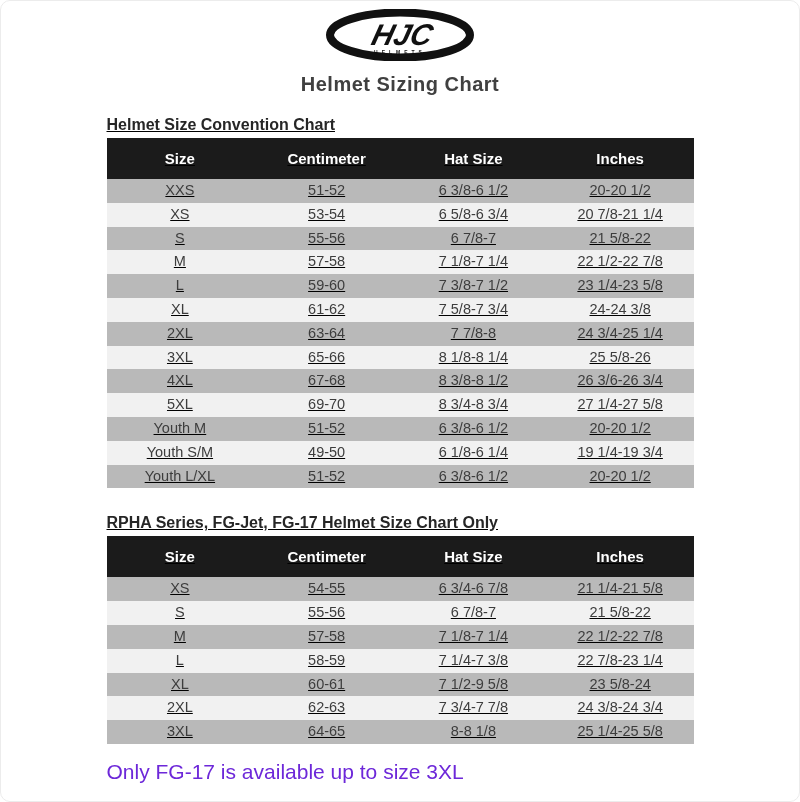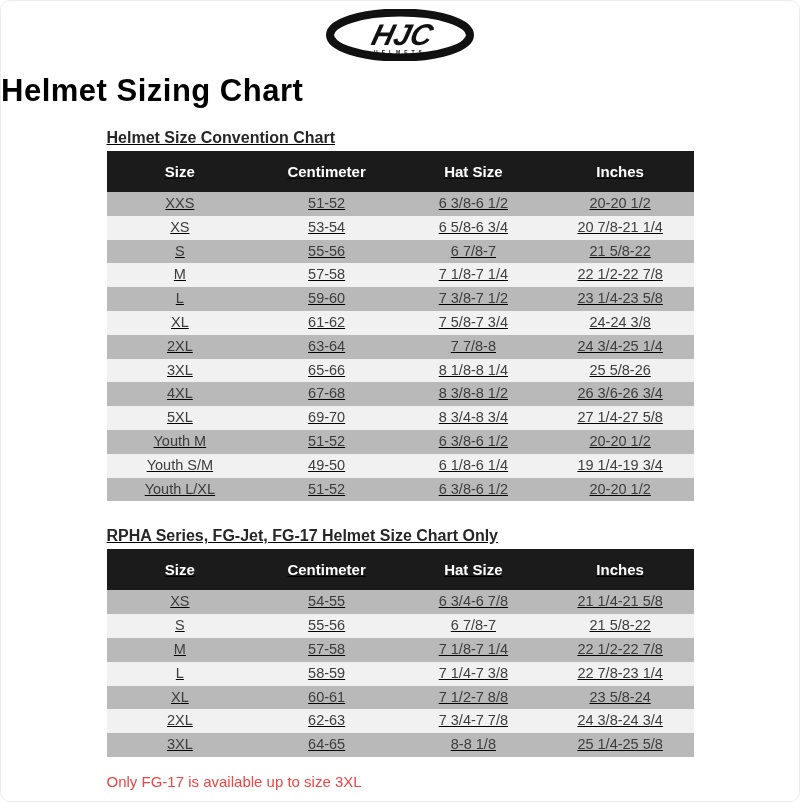--- a/index.html
+++ b/index.html
@@ -20,24 +20,24 @@
   }
   
   .logo-wrap {
     text-align: center;
     padding-top: 8px;
     height: 52px;
   }
   
   .main-title {
     margin: 12px 0 0 0;
-    text-align: left;
-    font-size: 31px;
+    text-align: center;
+    font-size: 20px;
     font-weight: bold;
-    color: #000000;
+    color: #404040;
     letter-spacing: 0.5px;
   }
   
   #tables-root {
     margin-top: 20px;
   }
   .table-section {
     width: 587px;
     margin: 16px auto;
     text-decoration: underline;
@@ -77,22 +77,22 @@
     white-space: nowrap;
     overflow: hidden;
   }
   table.size-table tbody tr:nth-child(odd)  { background: var(--row-gray, #b9b9b9); }
   table.size-table tbody tr:nth-child(even) { background: var(--row-light, #f1f1f1); }
   
   .footnote {
     width: 587px;
     margin: 8px auto 0 auto;
     text-align: left;
-    font-size: 15px;
-    color: #ef4444;
+    font-size: 21px;
+    color: #6d28d9;
   }
 </style>
 </head>
 <body>
 
 <div class="page">
 
   <div class="logo-wrap">
     <svg width="150" height="52" viewBox="0 0 150 52">
       <ellipse cx="75" cy="26" rx="70" ry="22.5" fill="#ffffff" stroke="#111111" stroke-width="8"></ellipse>
@@ -232,21 +232,21 @@
             </tr>
             <tr>
               <td>L</td>
               <td>58-59</td>
               <td>7 1/4-7 3/8</td>
               <td>22 7/8-23 1/4</td>
             </tr>
             <tr>
               <td>XL</td>
               <td>60-61</td>
-              <td>7 1/2-7 8/8</td>
+              <td>7 1/2-9 5/8</td>
               <td>23 5/8-24</td>
             </tr>
             <tr>
               <td>2XL</td>
               <td>62-63</td>
               <td>7 3/4-7 7/8</td>
               <td>24 3/8-24 3/4</td>
             </tr>
             <tr>
               <td>3XL</td>

